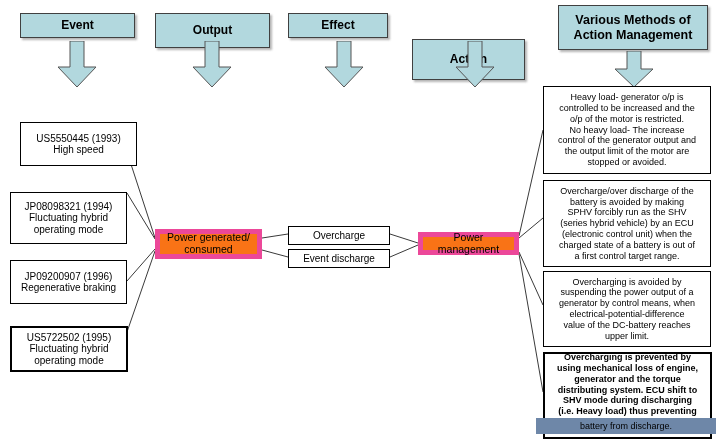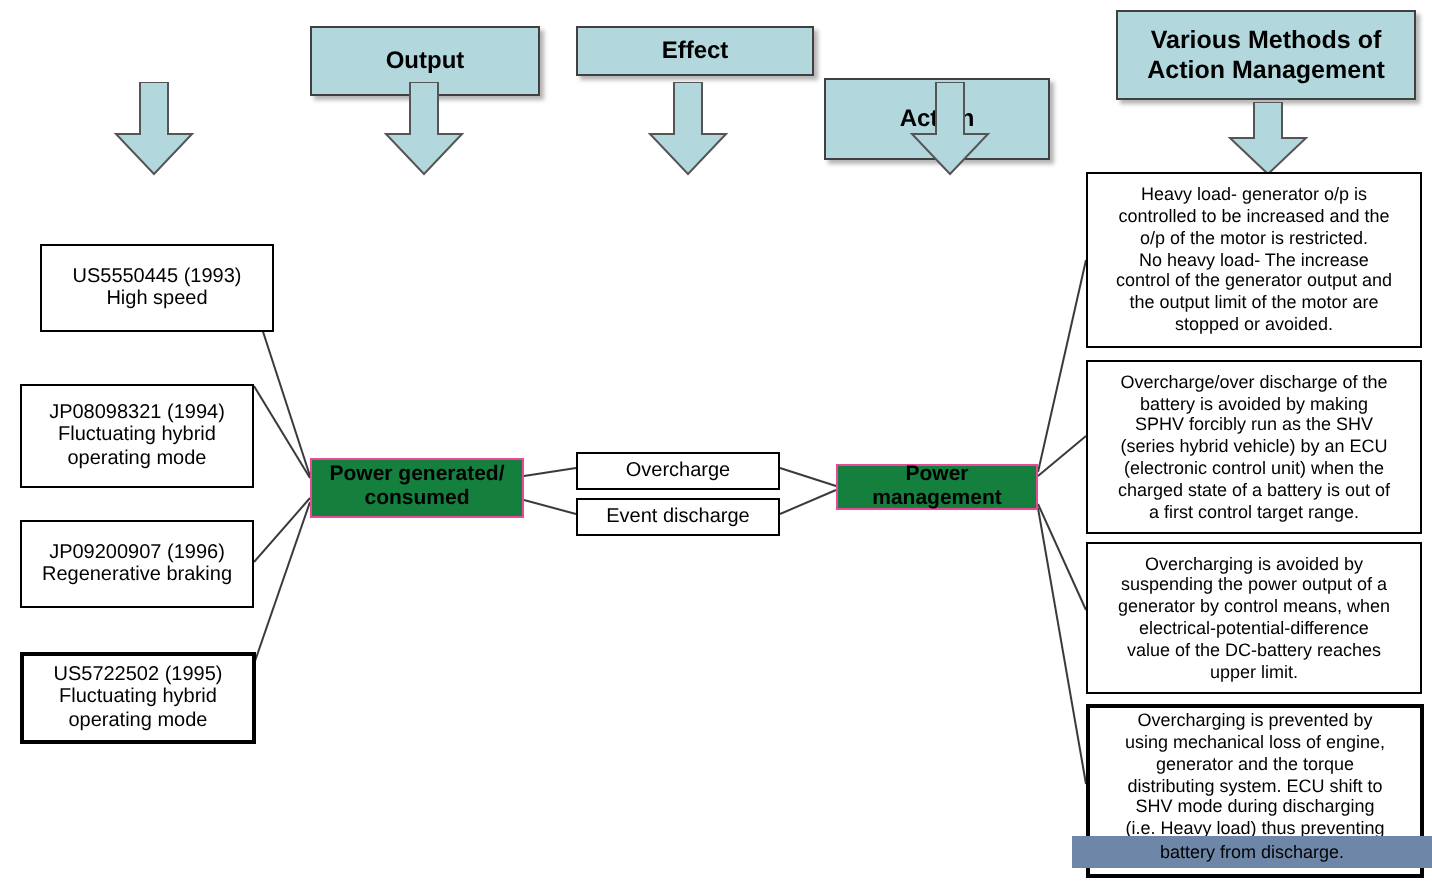--- a/index.html
+++ b/index.html
@@ -25,24 +25,23 @@
   }
   .hdr{
     background:#b2d8de;
     border:1px solid #404040;
     font-weight:bold;
     font-size:12px;
     box-shadow:2px 2px 2px rgba(90,90,90,.45);
   }
   .hdr.tall{font-size:12.5px;}
   .teal{
-    background:#15803d;
-    border:1px solid #ec4899;
+    background:#f97316;
+    border:5px solid #ec4899;
     font-size:10.5px;
-    font-weight:bold;
   }
   .plain{font-size:10px;}
   .plain.thick{border:2px solid #000;}
   .note{
     font-size:9px;
     padding:20px 3px;
     line-height:1.2;
     align-items:center;
   }
   .note.thick{border:2px solid #000;}
@@ -80,24 +79,27 @@
       <line x1="390" y1="234" x2="418" y2="243"></line>
       <line x1="390" y1="257" x2="418" y2="245"></line>
 
       <line x1="519" y1="236" x2="543" y2="130"></line>
       <line x1="519" y1="238" x2="543" y2="218"></line>
       <line x1="519" y1="252" x2="543" y2="305"></line>
       <line x1="519" y1="254" x2="543" y2="392"></line>
     </g>
   </svg>
 
+  <div class="box hdr" style="left:20px;top:13px;width:115px;height:25px;">
+    <span class="nowrap">Event</span>
+  </div>
   <div class="box hdr" style="left:155px;top:13px;width:115px;height:35px;">
     <span class="nowrap">Output</span>
   </div>
-  <div class="box hdr" style="left:288px;top:13px;width:119px;height:25px;">
+  <div class="box hdr" style="left:288px;top:13px;width:100px;height:25px;">
     <span class="nowrap">Effect</span>
   </div>
   <div class="box hdr" style="left:412px;top:13px;width:113px;height:41px;margin-top:26px;">
     <span class="nowrap">Action</span>
   </div>
   <div class="box hdr tall" style="left:558px;top:5px;width:150px;height:45px;">
     <span class="nowrap">Various Methods of
 Action Management</span>
   </div>
 
@@ -184,21 +186,21 @@
 
   <div class="box note" style="left:543px;top:271px;width:168px;height:76px;">
     <span class="nowrap">Overcharging is avoided by
 suspending the power output of a
 generator by control means, when
 electrical-potential-difference
 value of the DC-battery reaches
 upper limit.</span>
   </div>
 
-  <div class="box note thick" style="left:543px;top:352px;width:169px;height:87px;align-items:center;padding-top:4px;">
+  <div class="box note thick" style="left:543px;top:352px;width:169px;height:87px;align-items:flex-end;padding-top:4px;font-weight:bold;">
     <span class="nowrap">Overcharging is prevented by
 using mechanical loss of engine,
 generator and the torque
 distributing system. ECU shift to
 SHV mode during discharging
 (i.e. Heavy load)  thus preventing</span>
   </div>
   <div class="sel-band" style="left:536px;top:418px;width:180px;height:16px;">
     <span>battery from discharge.</span>
   </div>

